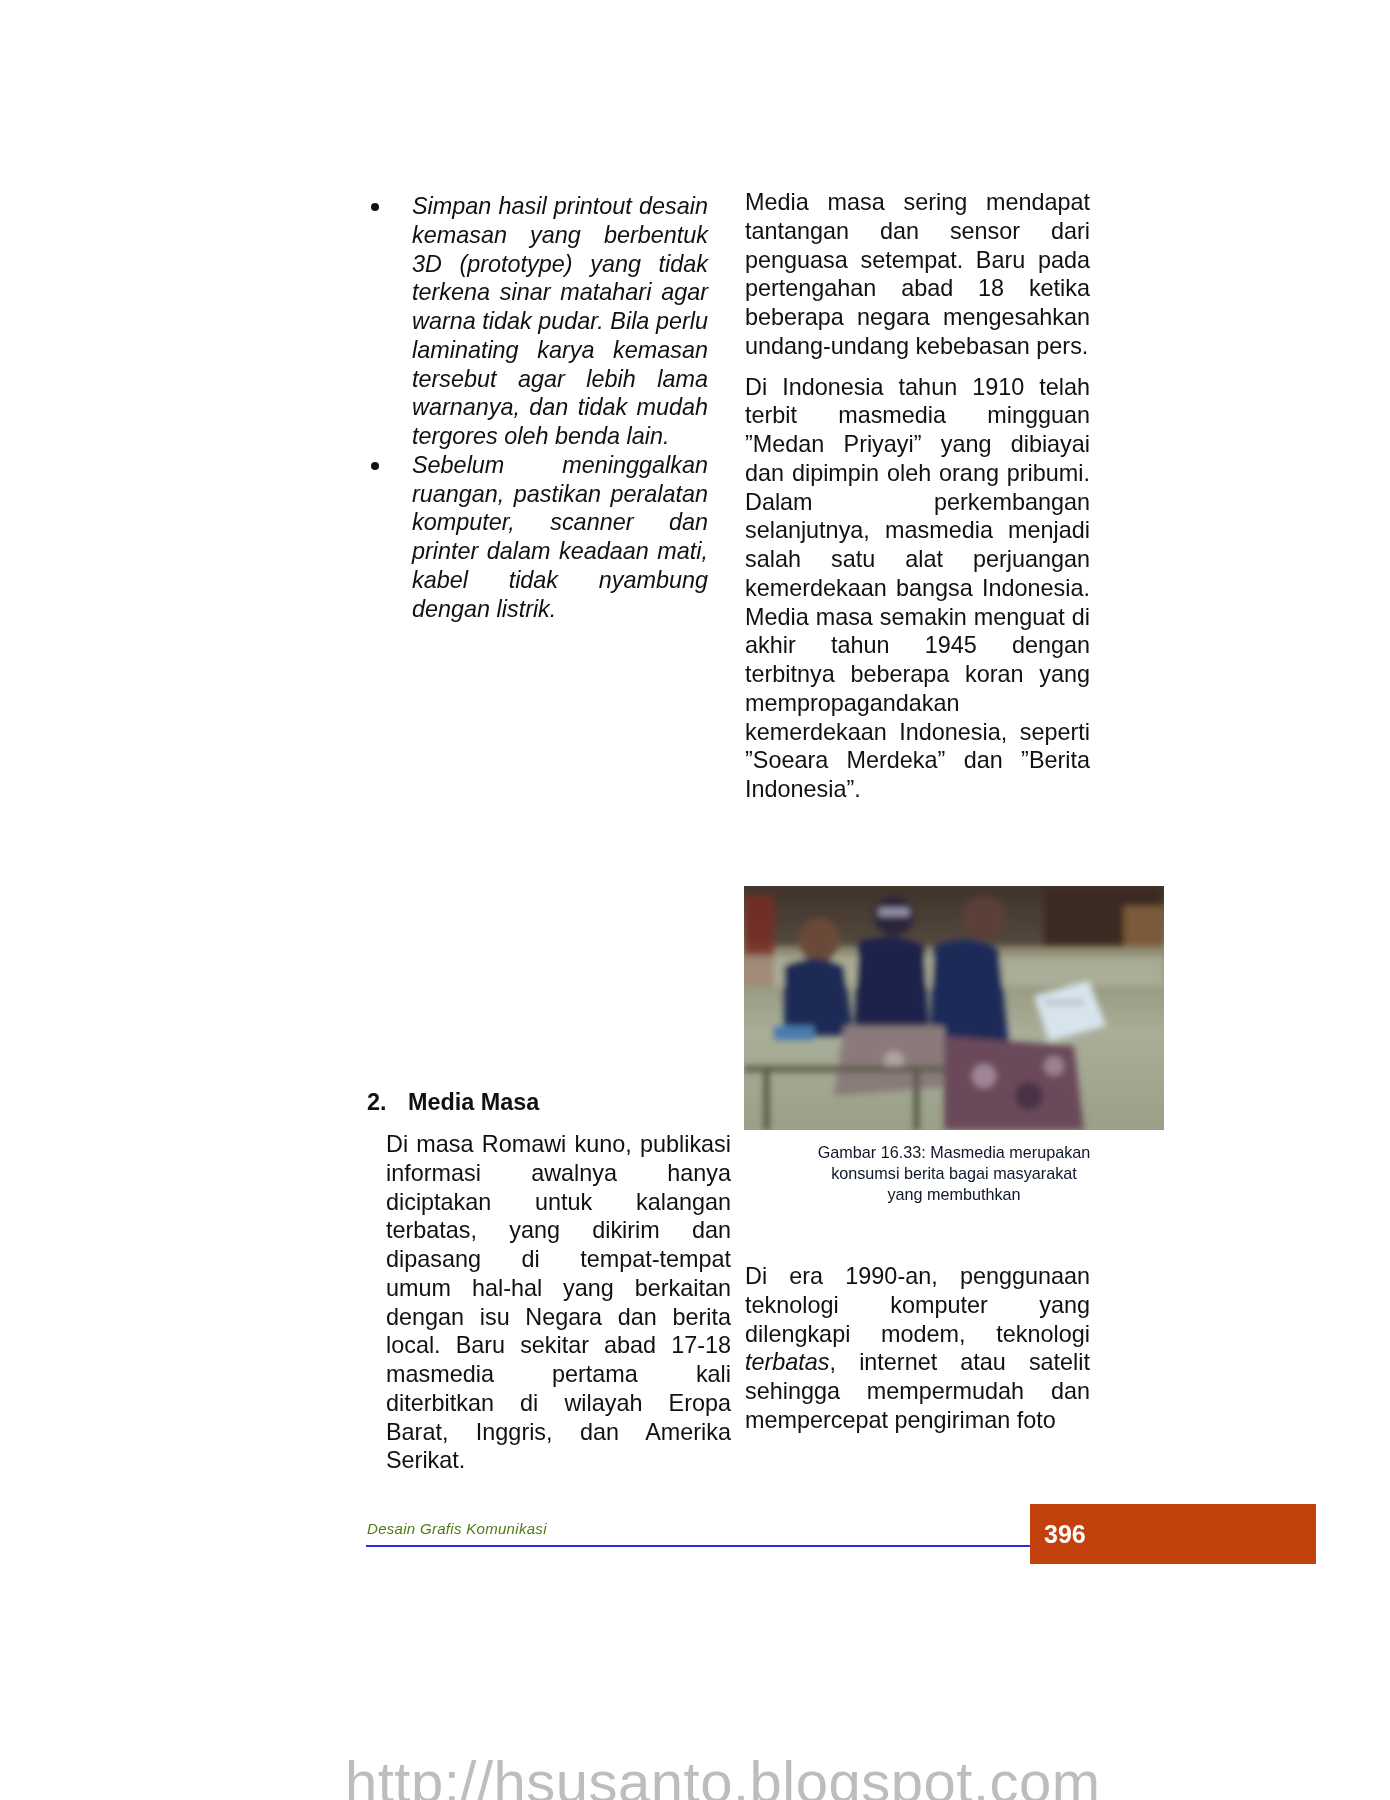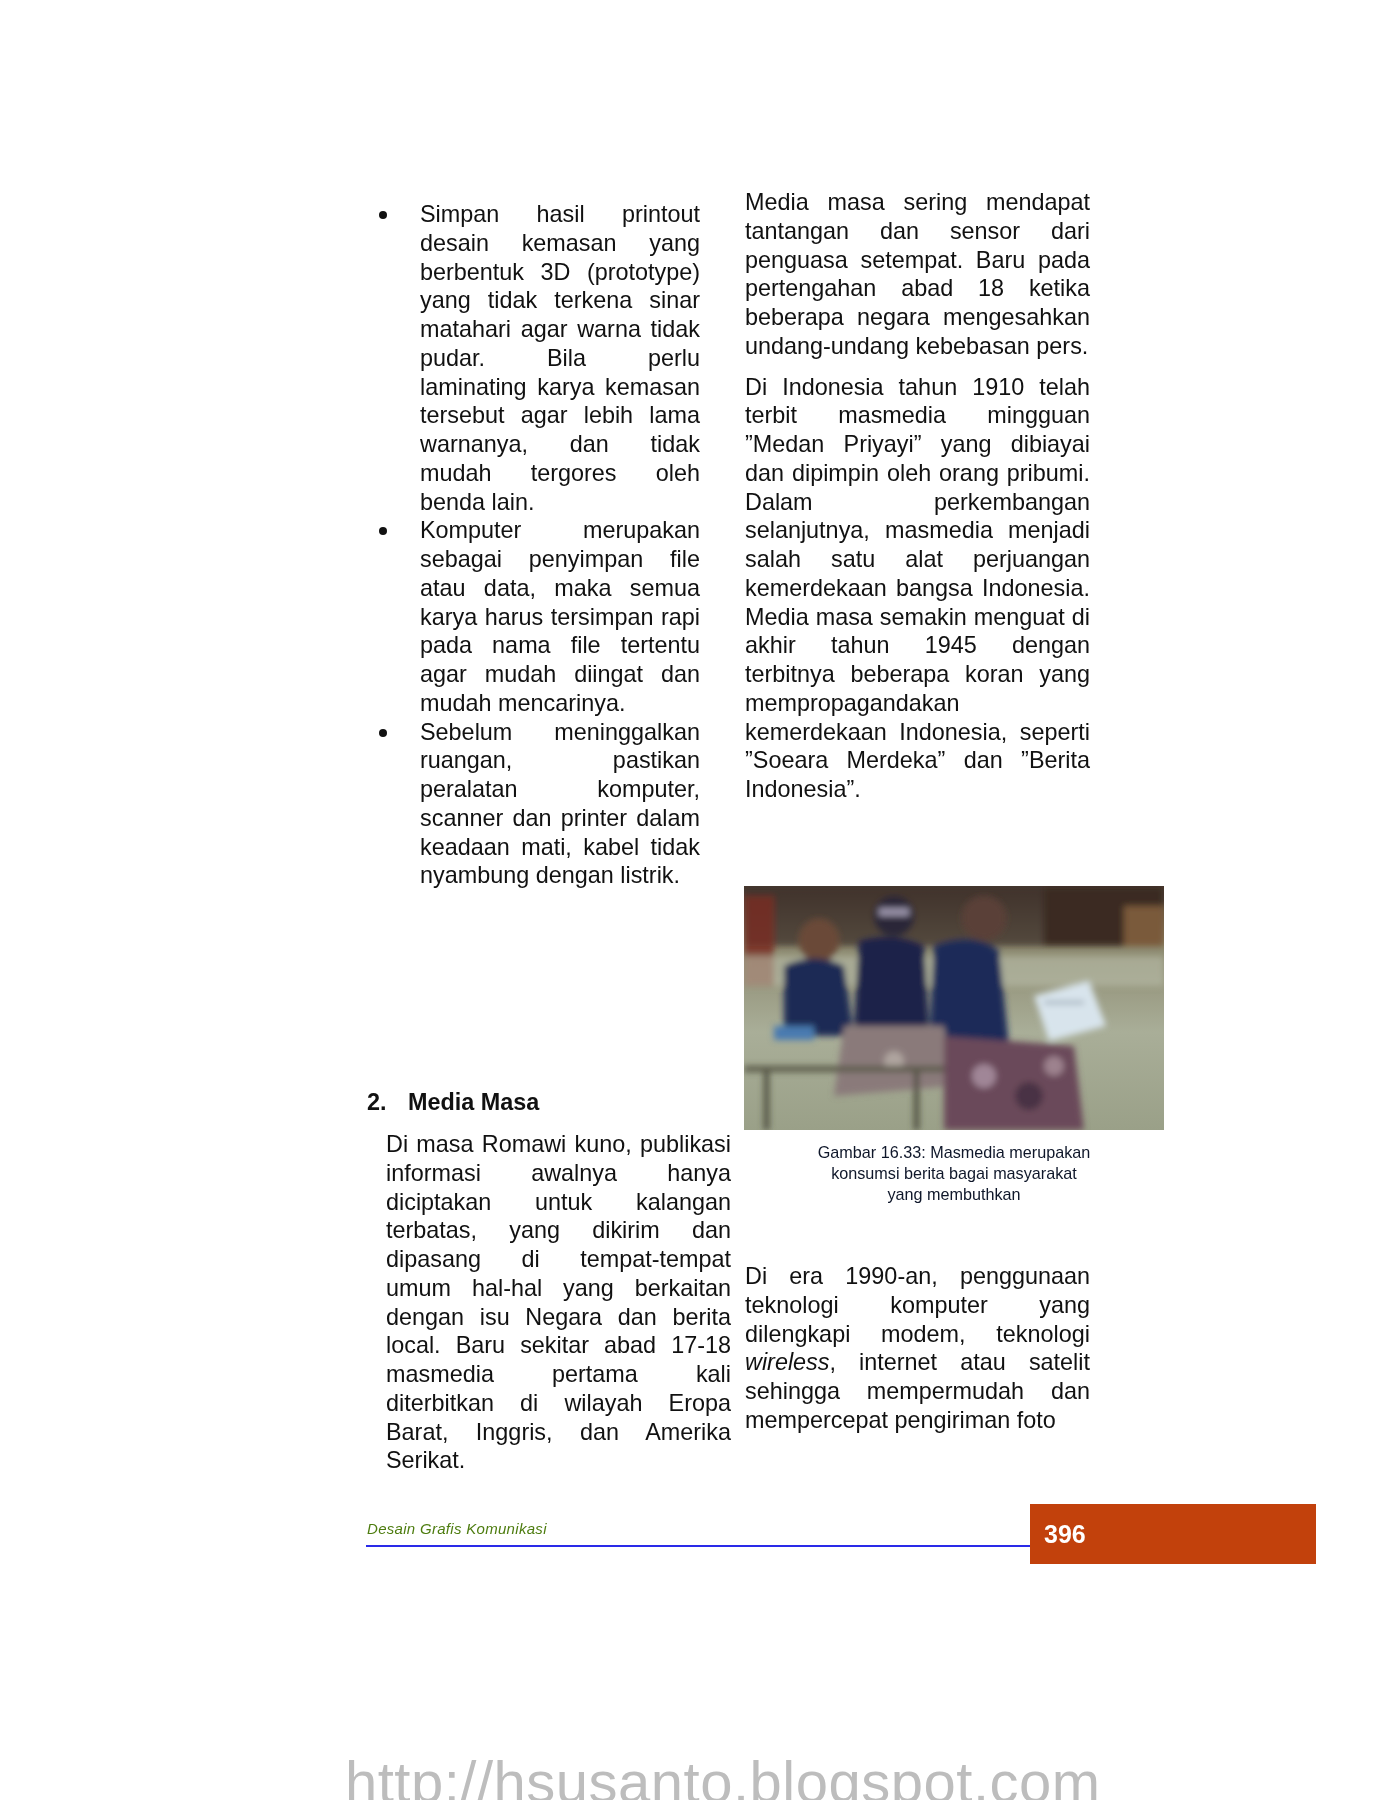--- a/index.html
+++ b/index.html
@@ -3,21 +3,21 @@
 <meta charset="utf-8">
 <style>
   html, body { margin: 0; padding: 0; background: #ffffff; }
   body { width: 1390px; height: 1800px; position: relative; overflow: hidden;
          font-family: "Liberation Sans", sans-serif; color: #111; }
   .col { position: absolute; font-size: 23.4px; line-height: 28.75px; text-align: justify; }
   .col p { margin: 0; text-align: justify; }
   .left { left: 367px; top: 188px; width: 345px; }
   .right { left: 745px; top: 188px; width: 345px; }
   .cont { padding-left: 41px; }
-  ul.bullets { list-style: none; margin: 12px; padding: 0; }
+  ul.bullets { list-style: none; margin: 4px; padding: 0; font-style: italic; }
   ul.bullets li { position: relative; padding-left: 41px; text-align: justify; }
   ul.bullets li .dot { position: absolute; left: 0px; top: 11px; width: 8px; height: 8px; border-radius: 50%; background: #111; }
   .heading { position: absolute; left: 367px; top: 1088px; font-weight: bold; font-size: 23.4px; line-height: 28px; }
   .heading .num { display: inline-block; width: 41px; }
   .left2 { left: 386px; top: 1130px; width: 345px; }
   .right-p2 { margin-top: 12px !important; }
   .photo { position: absolute; left: 744px; top: 886px; width: 420px; height: 244px; overflow: hidden; background: #8a8f7a; }
   .caption { position: absolute; left: 744px; top: 1142px; width: 420px; text-align: center; font-size: 16.2px; line-height: 21px; color: #0f172a; }
   .right3 { left: 745px; top: 1262px; width: 345px; }
   .footer-title { position: absolute; left: 367px; top: 1520px; font-style: italic; font-size: 15px; color: #4d7c0f; letter-spacing: 0.3px; }
@@ -28,24 +28,20 @@
   em { font-style: italic; }
 </style>
 </head>
 <body>
 
 <div class="col left">
   <ul class="bullets">
     <li>
       <span class="dot"></span>
       <span>Simpan hasil printout desain kemasan yang berbentuk 3D (prototype) yang tidak terkena sinar matahari agar warna tidak pudar. Bila perlu laminating karya kemasan tersebut agar lebih lama warnanya, dan tidak mudah tergores oleh benda lain.</span>
-    </li>
-    <li>
-      <span class="dot"></span>
-      <span>Komputer merupakan sebagai penyimpan file atau data, maka semua karya harus tersimpan rapi pada nama file tertentu agar mudah diingat dan mudah mencarinya.</span>
     </li>
     <li>
       <span class="dot"></span>
       <span>Sebelum meninggalkan ruangan, pastikan peralatan komputer, scanner dan printer dalam keadaan mati, kabel tidak nyambung dengan listrik.</span>
     </li>
   </ul>
 </div>
 
 <div class="heading">
   <span class="num">2.</span><span>Media Masa</span>
@@ -109,21 +105,21 @@
   </svg>
 </div>
 
 <div class="caption">
   <div>Gambar 16.33: Masmedia merupakan</div>
   <div>konsumsi berita bagai masyarakat</div>
   <div>yang membuthkan</div>
 </div>
 
 <div class="col right3">
-  <p><span>Di era 1990-an, penggunaan teknologi komputer yang dilengkapi modem, teknologi </span><em>wireless</em><span>, internet atau satelit sehingga mempermudah dan mempercepat pengiriman foto</span></p>
+  <p><span>Di era 1990-an, penggunaan teknologi komputer yang dilengkapi modem, teknologi </span><em>terbatas</em><span>, internet atau satelit sehingga mempermudah dan mempercepat pengiriman foto</span></p>
 </div>
 
 <div class="footer-title">Desain Grafis Komunikasi</div>
 <div class="footer-line"></div>
 <div class="page-box">
   <span class="page-num">396</span>
 </div>
 
 <div class="watermark">http://hsusanto.blogspot.com</div>
 

